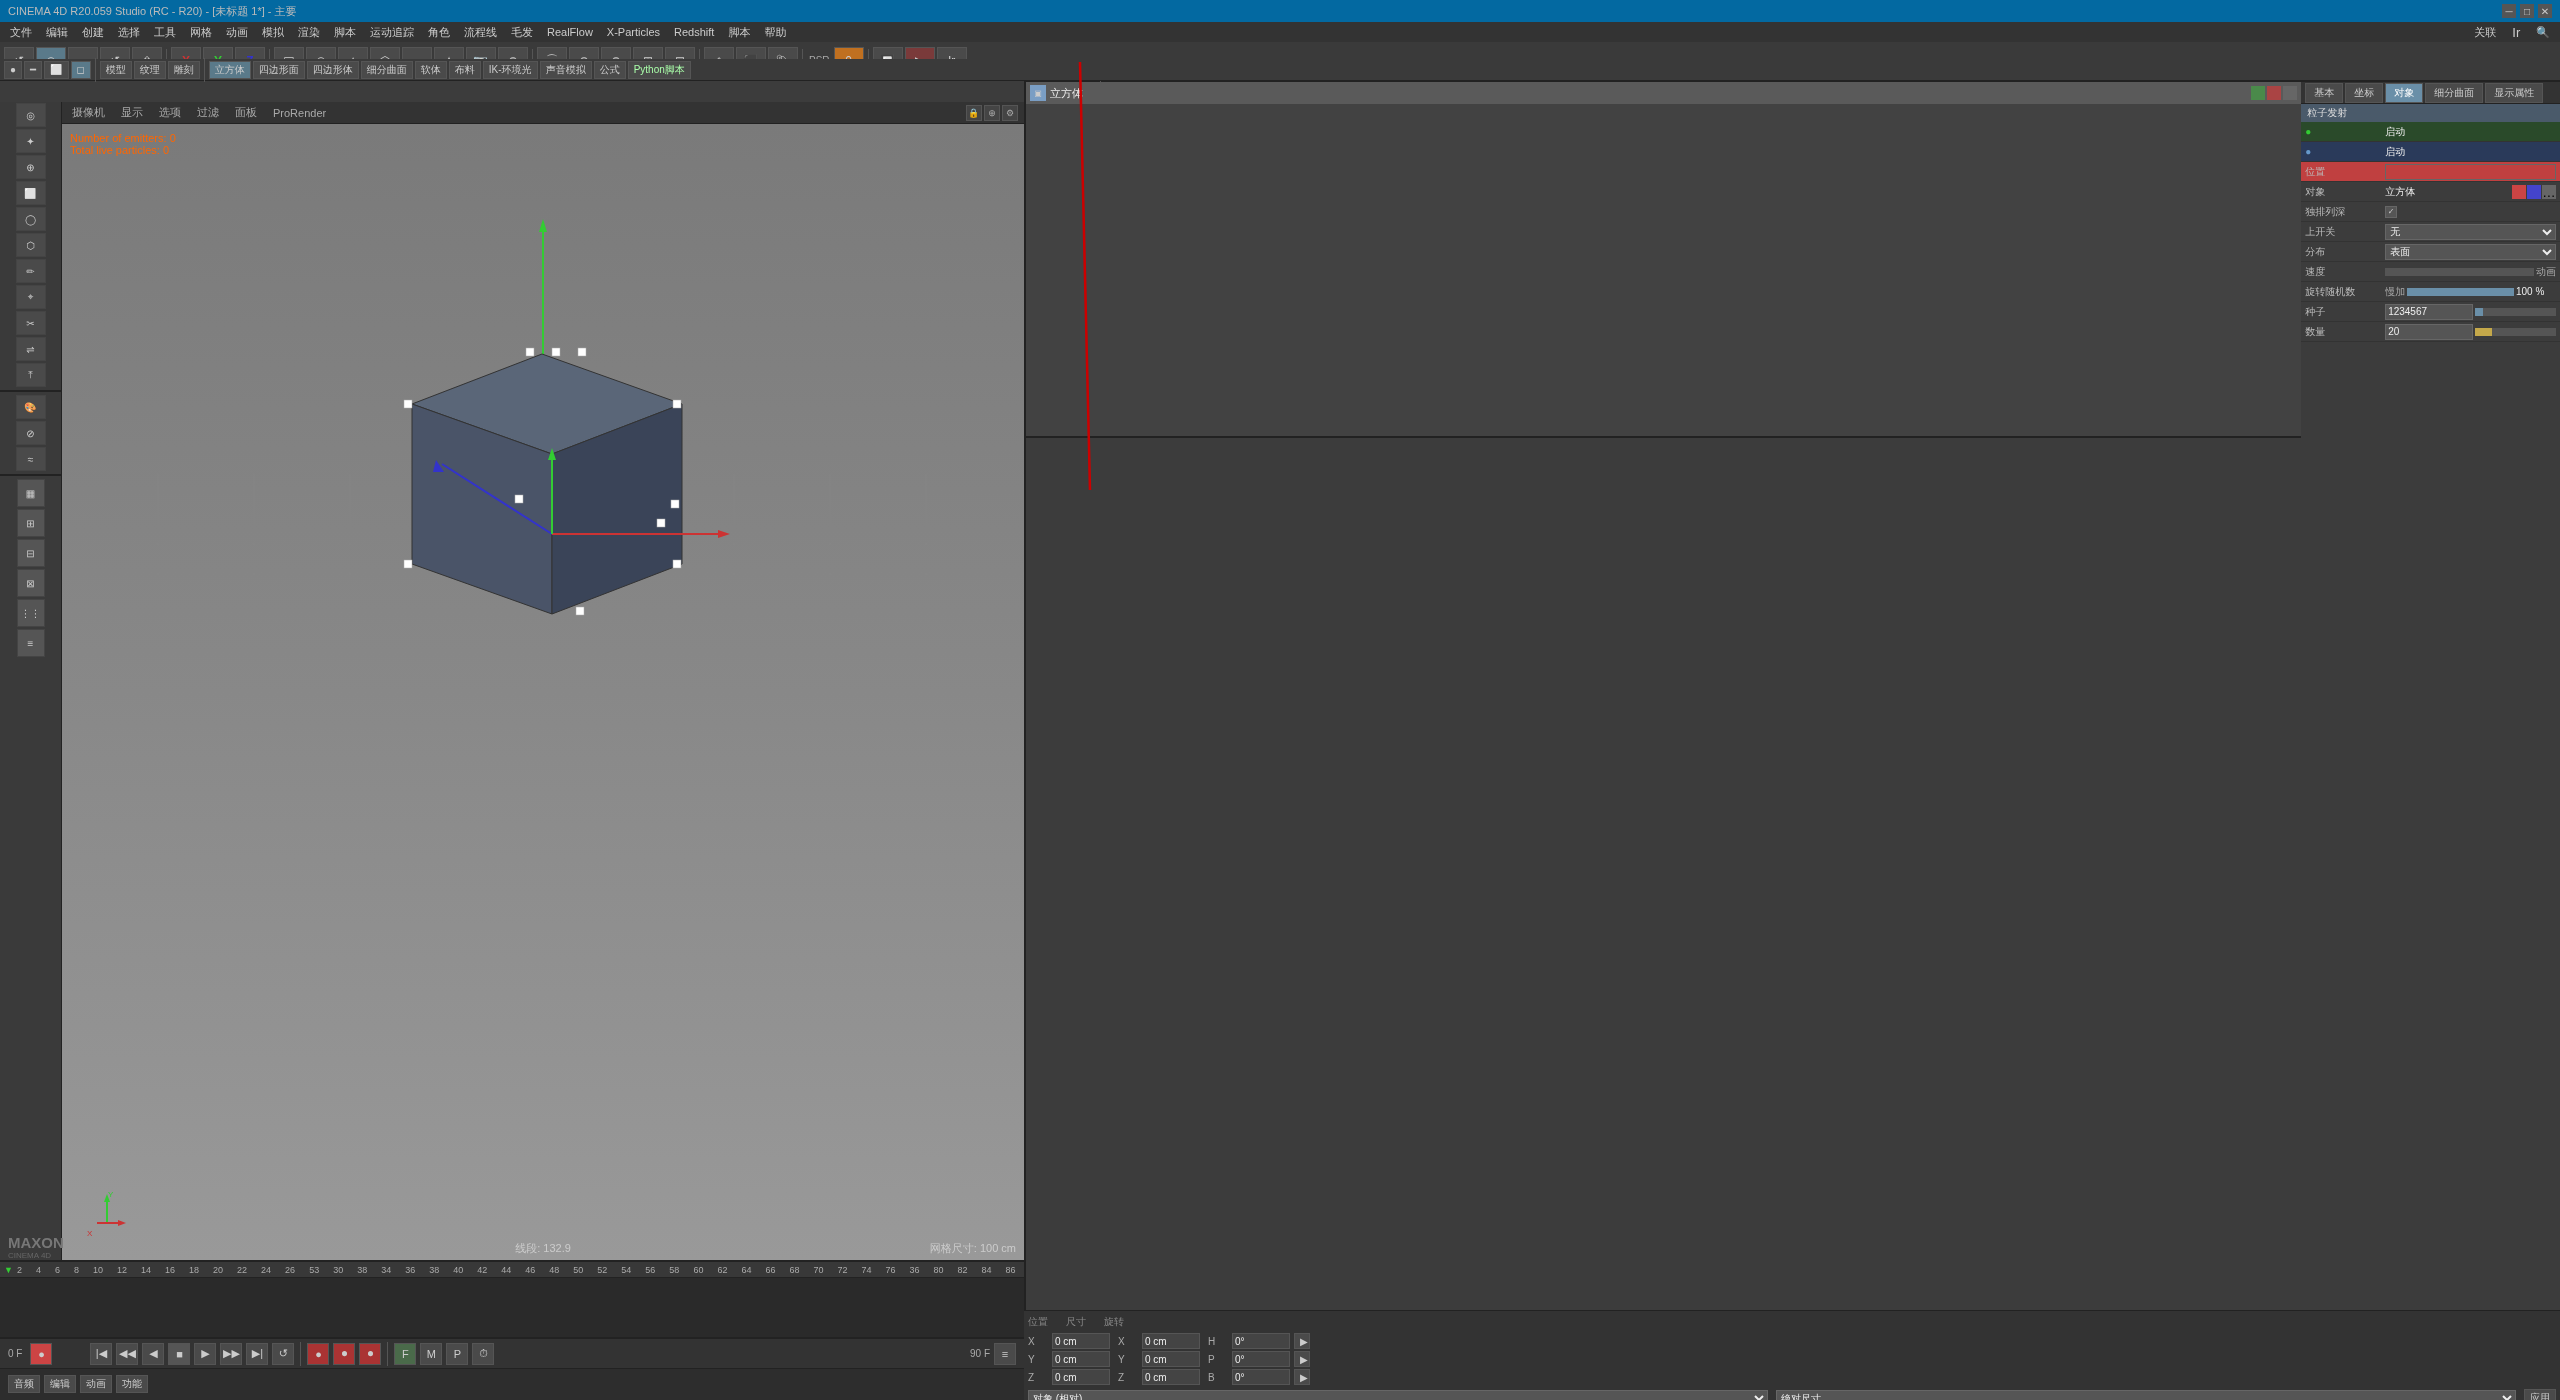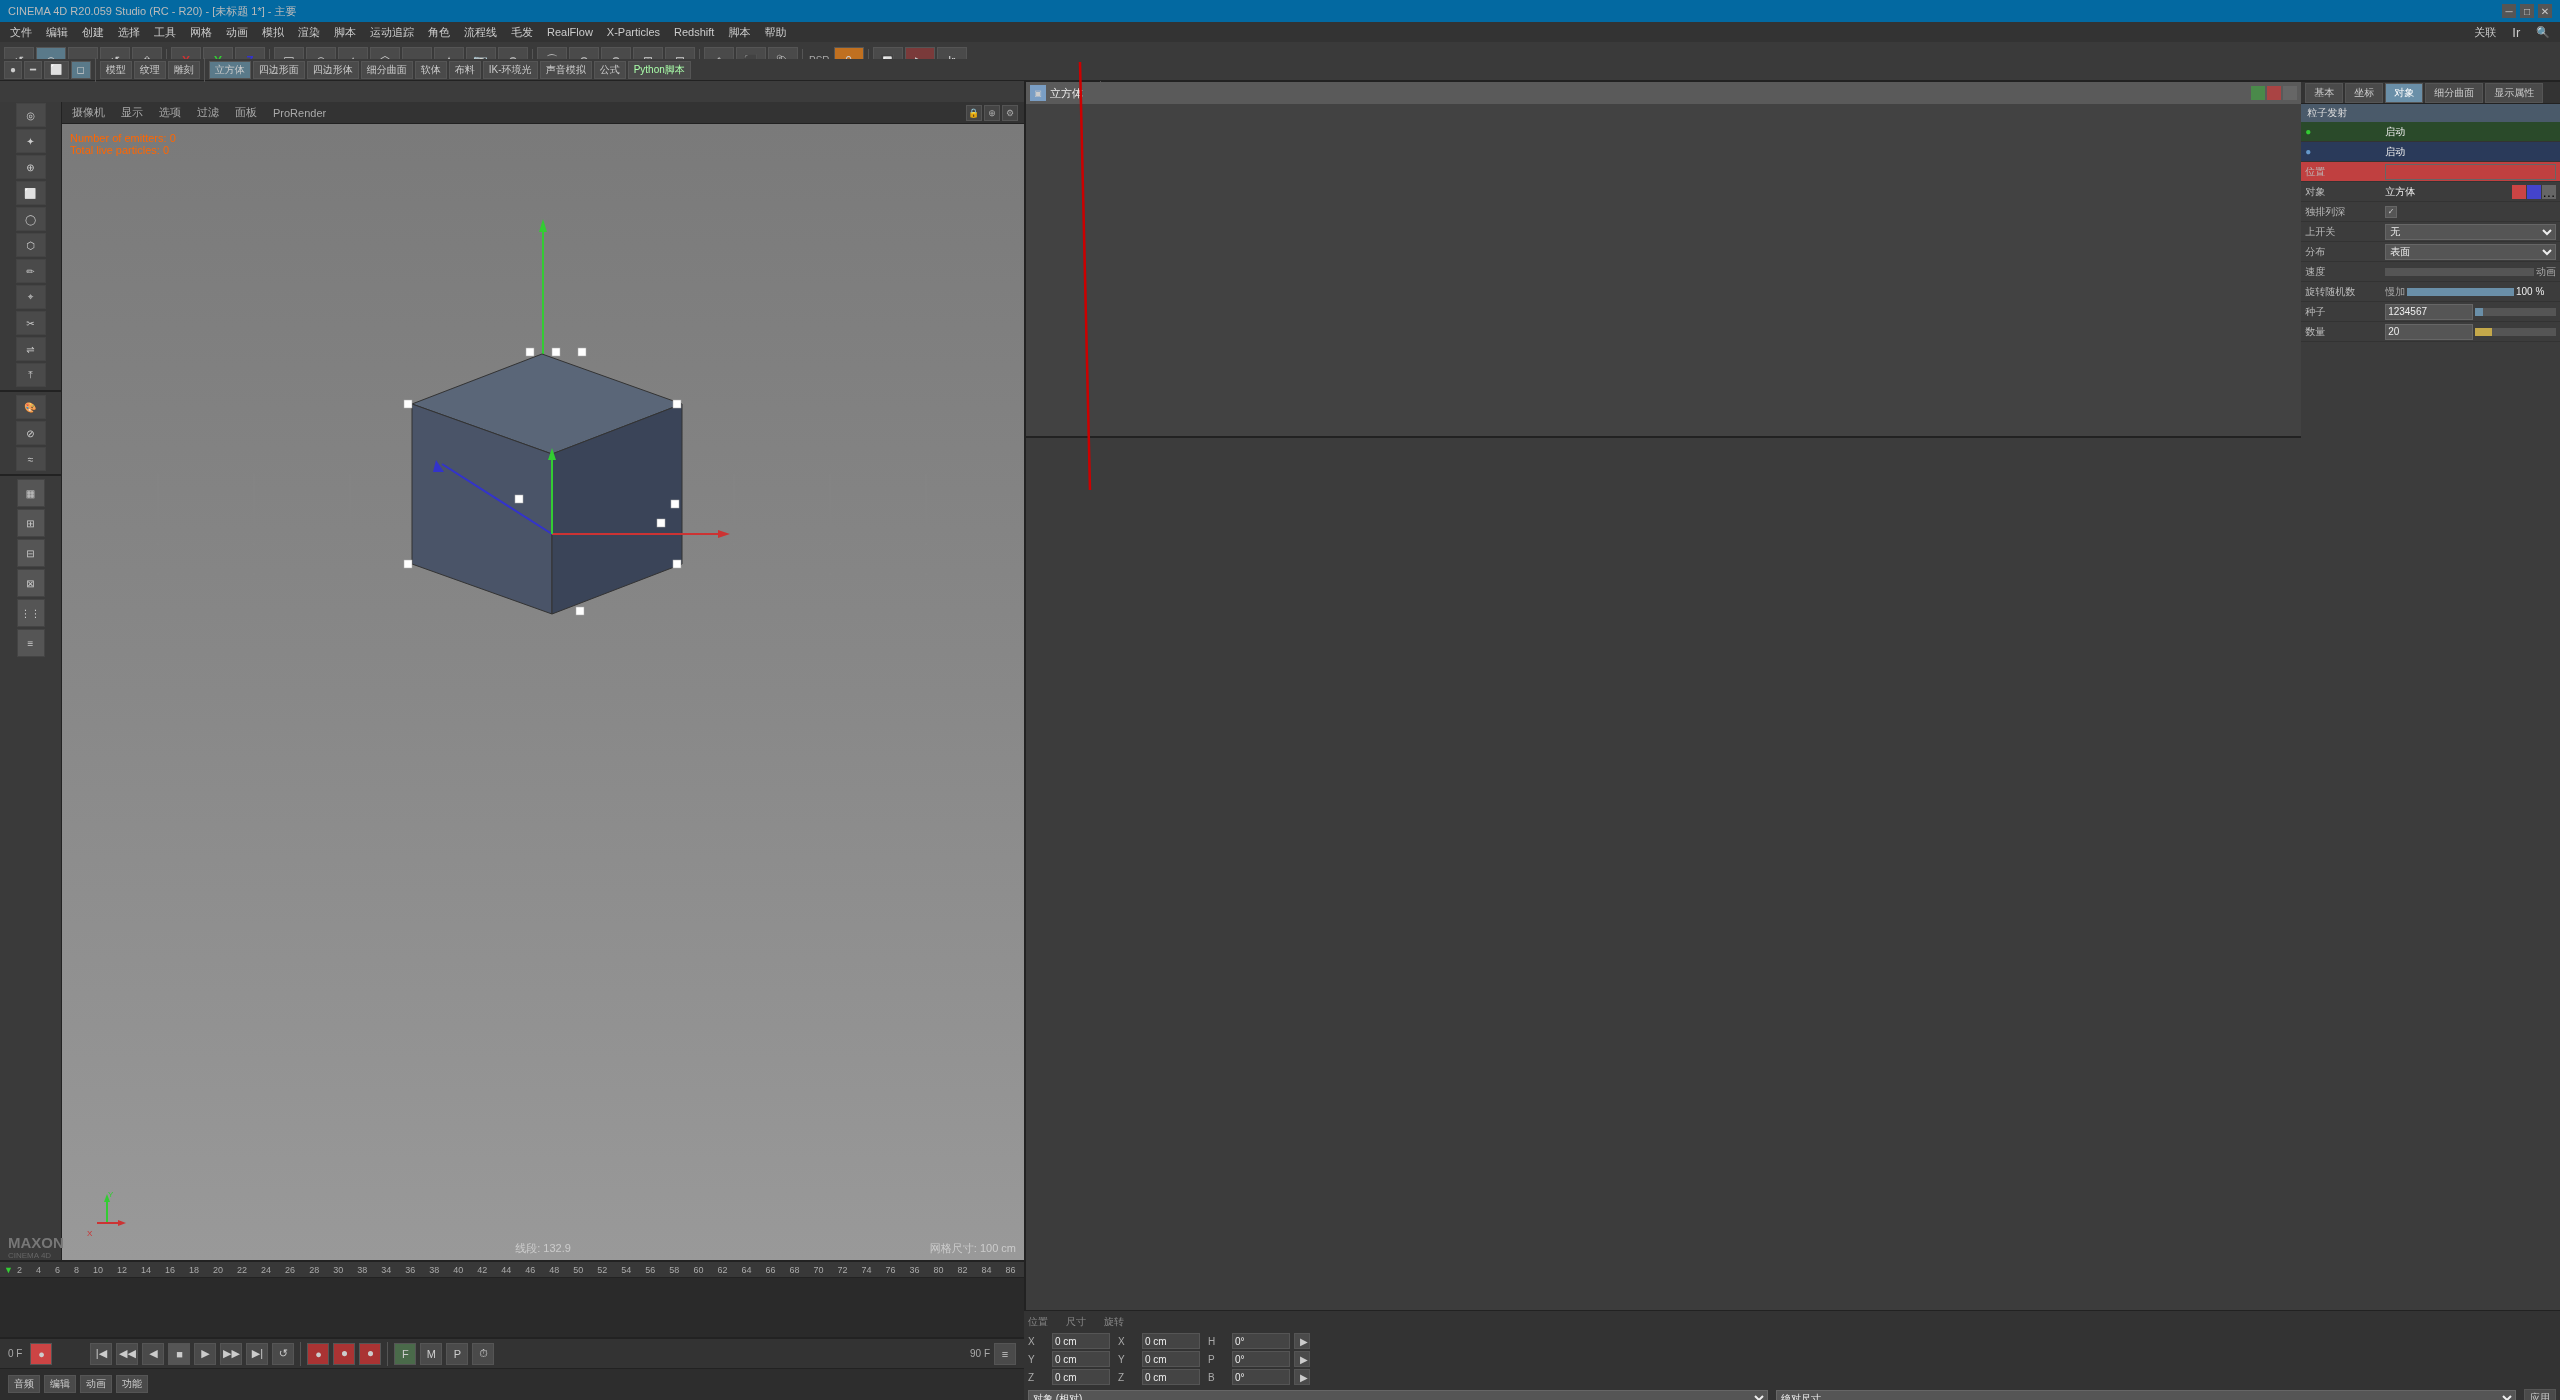--- a/index.html
+++ b/index.html
@@ -868,21 +868,21 @@
     <span class="ruler-tick">8</span>
     <span class="ruler-tick">10</span>
     <span class="ruler-tick">12</span>
     <span class="ruler-tick">14</span>
     <span class="ruler-tick">16</span>
     <span class="ruler-tick">18</span>
     <span class="ruler-tick">20</span>
     <span class="ruler-tick">22</span>
     <span class="ruler-tick">24</span>
     <span class="ruler-tick">26</span>
-    <span class="ruler-tick">28</span>
+    <span class="ruler-tick">53</span>
     <span class="ruler-tick">30</span>
     <span class="ruler-tick">38</span>
     <span class="ruler-tick">34</span>
     <span class="ruler-tick">36</span>
     <span class="ruler-tick">38</span>
     <span class="ruler-tick">40</span>
     <span class="ruler-tick">42</span>
     <span class="ruler-tick">44</span>
     <span class="ruler-tick">46</span>
     <span class="ruler-tick">48</span>

